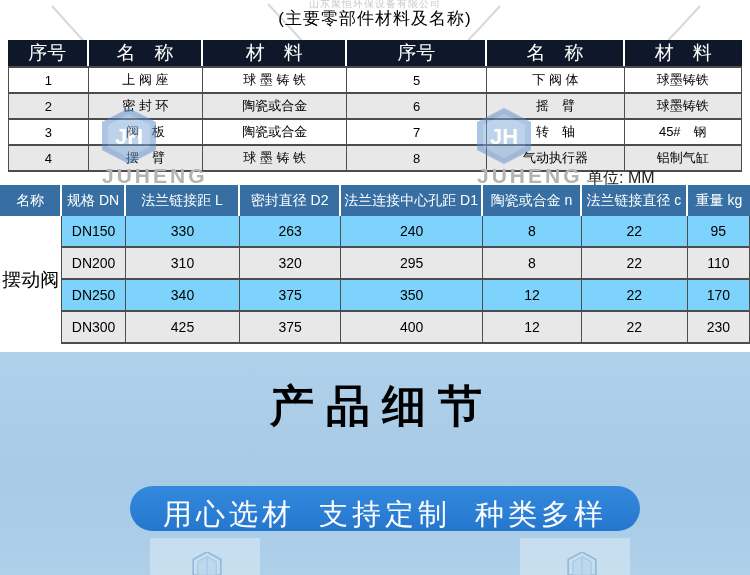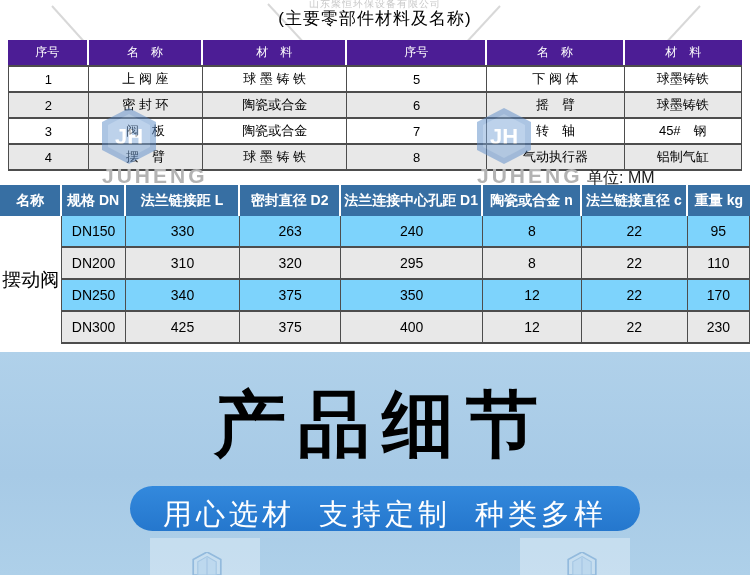--- a/index.html
+++ b/index.html
@@ -14,33 +14,33 @@
   .diag{position:absolute;left:0;top:0;pointer-events:none;}
 
   .title{position:absolute;top:7px;left:0;width:100%;text-align:center;
     font-size:17px;color:#000000;letter-spacing:1px;}
 
   
   table{border-collapse:separate;border-spacing:0;table-layout:fixed;}
   th,td{padding:0;text-align:center;vertical-align:middle;overflow:hidden;white-space:nowrap;}
 
   .parts-table{position:absolute;left:8px;top:40px;width:734px;}
-  .parts-table th{background:#4c1d95;color:#fff;font-weight:normal;font-size:12px;
+  .parts-table th{background:#0f172a;color:#fff;font-weight:normal;font-size:19px;
     height:25px;border-right:2px solid #fff;}
   .parts-table th:last-child{border-right:none;}
   .parts-table td{font-size:13px;color:#000;height:24px;
     border-right:1px solid #4d4d4d;border-bottom:2px solid #4d4d4d;background:#fff;}
   .parts-table td:first-child{border-left:1px solid #4d4d4d;}
   .parts-table tbody tr:first-child td{border-top:2px solid #4d4d4d;}
   .parts-table tbody tr:nth-child(even) td{background:#e8e8e8;}
 
   .unit-label{position:absolute;left:587px;top:168px;font-size:16px;color:#1c1c1c;}
 
   .spec-table{position:absolute;left:0;top:185px;width:750px;}
-  .spec-table th{background:#376fa3;color:#fff;font-weight:bold;font-size:14px;
+  .spec-table th{background:#376fa3;color:#fff;font-weight:normal;font-size:14px;
     height:31px;border-right:2px solid #fff;}
   .spec-table th:last-child{border-right:none;margin-left:48px;}
   .spec-table td{font-size:14px;color:#000;height:30px;
     border-right:1px solid #4d4d4d;border-bottom:2px solid #4d4d4d;background:#7dd3fc;}
   .spec-table tbody tr:nth-child(even) td{background:#e8e8e8;}
   .spec-table td.product-cell{background:#fff !important;border-bottom:none;font-size:19px;}
 
   
   .wm{position:absolute;top:108px;width:170px;text-align:left;pointer-events:none;}
   .wm-left{left:102px;}
@@ -49,21 +49,21 @@
   .wm-brand{font-size:21px;font-weight:bold;color:#b3b3b3;letter-spacing:3px;margin-top:-4px;}
   .wm-company{font-size:10.5px;color:rgba(64,112,187,.75);margin-top:0;}
 
   
   .banner{position:absolute;left:0;top:352px;width:750px;height:223px;
     background:linear-gradient(180deg,#b0d1ea 0%,#a7cae6 55%,#aed0e9 100%);}
   .band{position:absolute;top:186px;height:37px;width:110px;background:rgba(255,255,255,.32);}
   .band-left{left:150px;}
   .band-right{left:520px;}
   .banner-heading{position:absolute;top:25px;left:0;width:100%;text-align:center;
-    font-size:72px;font-weight:bold;color:#000;letter-spacing:12px;padding-left:14px;box-sizing:border-box;}
+    font-size:44px;font-weight:bold;color:#000;letter-spacing:12px;padding-left:14px;box-sizing:border-box;}
   .pill{position:absolute;left:130px;top:134px;width:510px;height:45px;border-radius:30px;
     background:linear-gradient(180deg,#3389dd 0%,#2577cd 100%);
     color:#fff;font-size:29px;font-weight:normal;letter-spacing:4px;word-spacing:12px;
     line-height:57px;text-align:center;}
   .foot-shield{position:absolute;opacity:.85;}
   .fs-left{left:183px;top:200px;}
   .fs-right{left:558px;top:200px;}
 </style>
 </head>
 <body>

